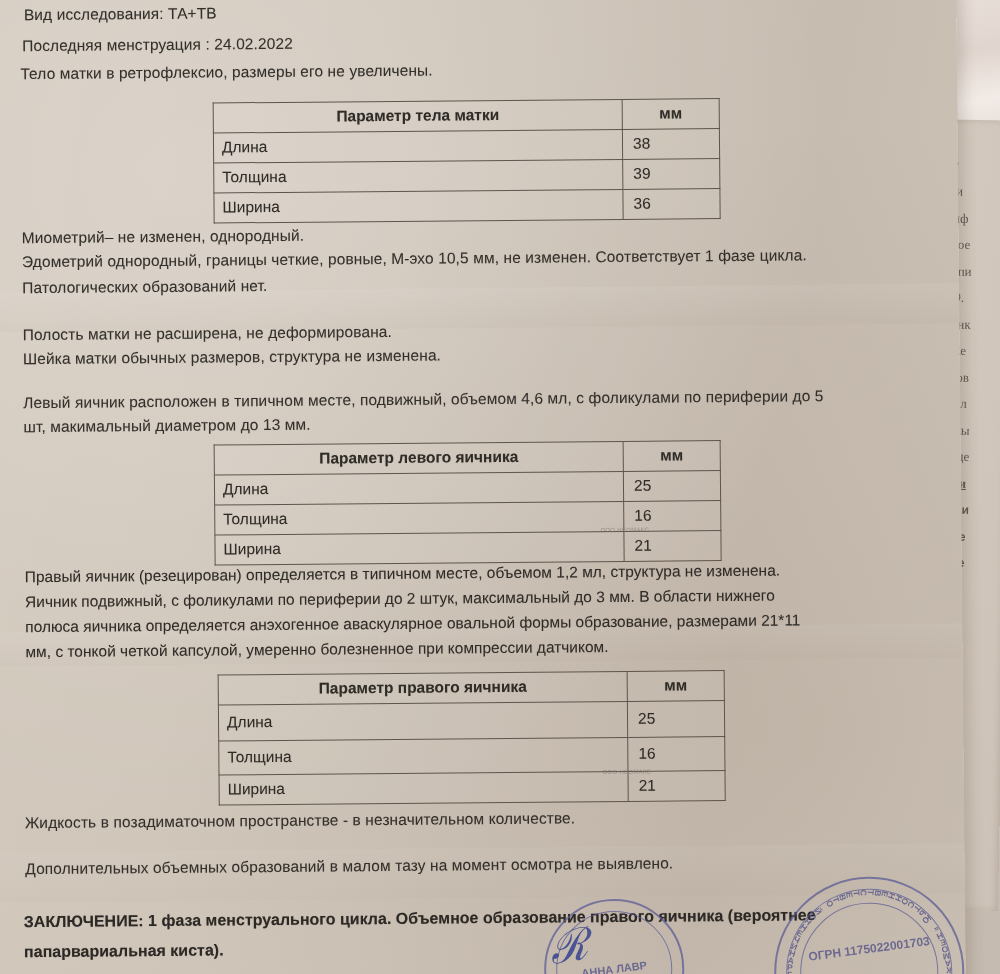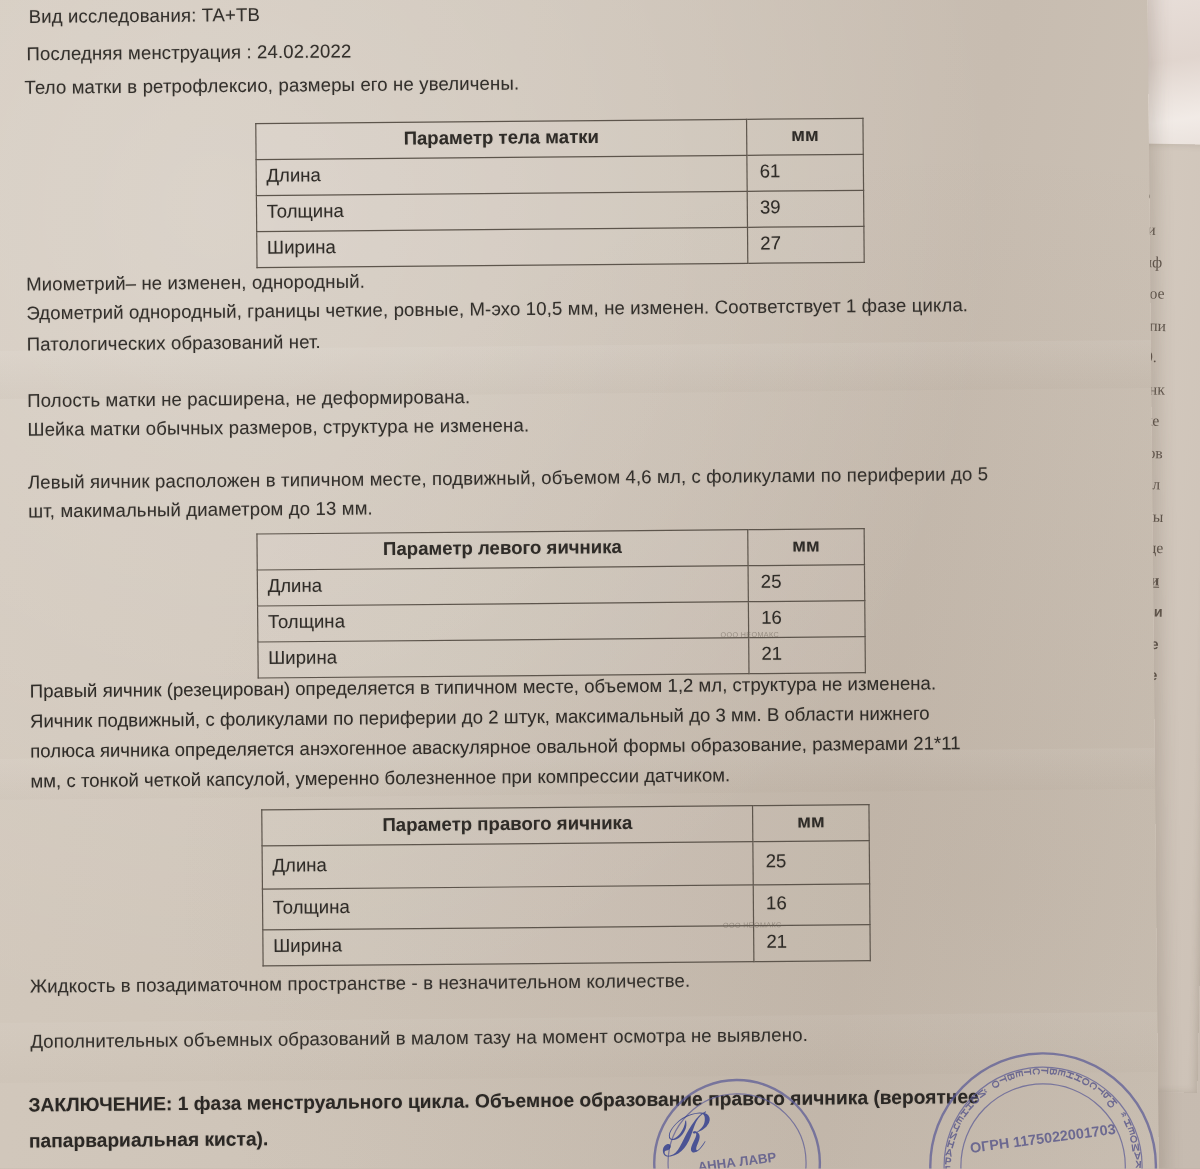--- a/index.html
+++ b/index.html
@@ -239,29 +239,29 @@
     <div class="line" style="left:24px; top:61px;">Тело матки в ретрофлексио, размеры его не увеличены.</div>
 
     <table class="meas" style="left:216px; top:100px;">
       <tbody>
           <tr>
         <th class="pname">Параметр тела матки</th>
         <th class="unit">мм</th>
       </tr>
       <tr>
         <td class="param">Длина</td>
-        <td class="val">61</td>
+        <td class="val">38</td>
       </tr>
       <tr>
         <td class="param">Толщина</td>
         <td class="val">39</td>
       </tr>
       <tr>
         <td class="param">Ширина</td>
-        <td class="val">27</td>
+        <td class="val">36</td>
       </tr>
     </tbody>
       </table>
 
     <div class="line" style="left:24px; top:225px;">Миометрий– не изменен, однородный.</div>
     <div class="line" style="left:24px; top:249px;">Эдометрий однородный, границы четкие, ровные, М-эхо 10,5 мм, не изменен. Соответствует 1 фазе цикла.</div>
     <div class="line" style="left:24px; top:275px;">Патологических образований нет.</div>
 
     <div class="line" style="left:24px; top:322px;">Полость матки не расширена, не деформирована.</div>
     <div class="line" style="left:24px; top:346px;">Шейка матки обычных размеров, структура не изменена.</div>

